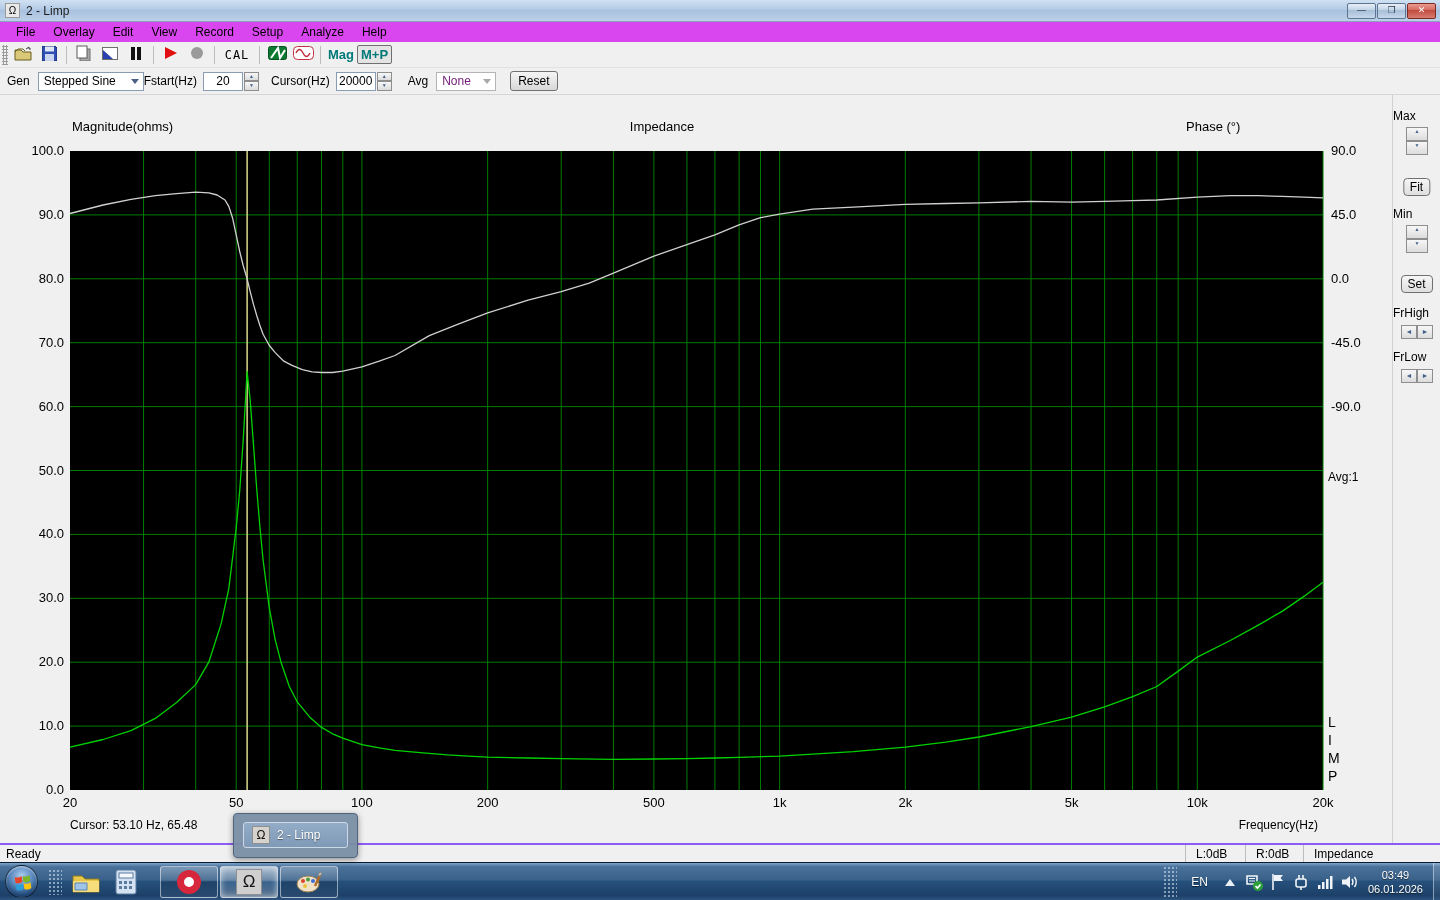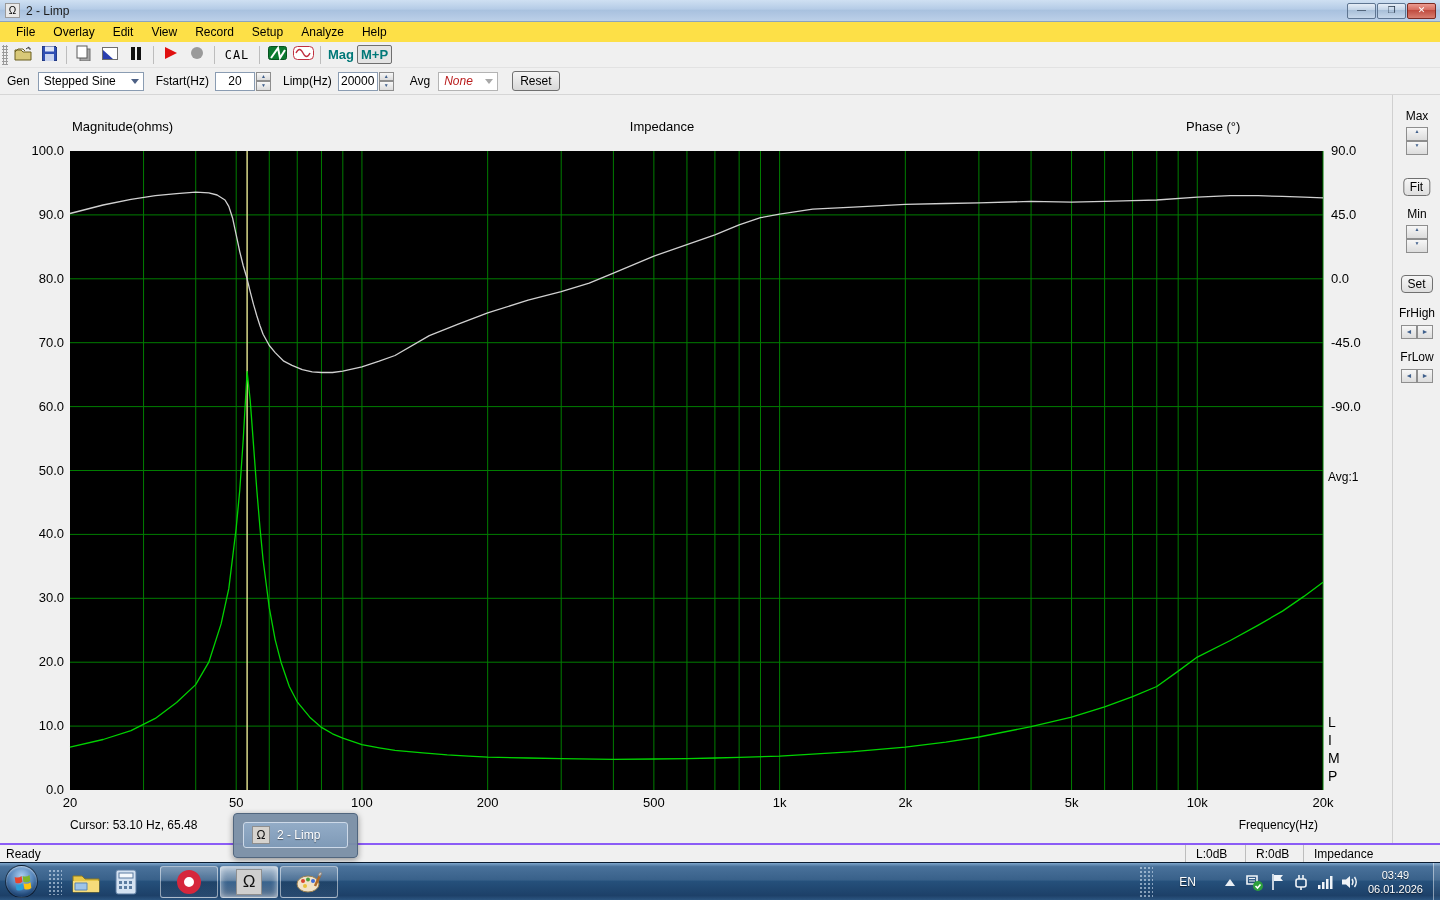--- a/index.html
+++ b/index.html
@@ -14,21 +14,21 @@
   .app-icon { width:15px; height:15px; margin:0 6px 0 5px; background:#e9e9e9;
     border:1px solid #9a9a9a; font-size:10px; line-height:13px; text-align:center; }
   .win-title { font-size:12px; color:#1c1c1c; }
   .caption-btns { position:absolute; right:4px; top:3px; display:flex; gap:1px; }
   .cap-btn { width:29px; height:16px; border:1px solid #5e7591; border-radius:2px;
     background:linear-gradient(#e6eef7,#c0d2e6 45%,#a8bfd8 46%,#c6d7ea);
     font-size:9px; line-height:13px; text-align:center; color:#1f2f42; }
   .cap-btn.close { background:linear-gradient(#eb9a90,#d4685c 45%,#c04c40 46%,#d87d70); border-color:#7c2a22; color:#fff; }
 
   
-  .menubar { position:absolute; left:0; top:22px; width:1440px; height:20px; background:#fde047;
+  .menubar { position:absolute; left:0; top:22px; width:1440px; height:20px; background:#d946ef;
     display:flex; align-items:center; padding-left:7px; }
   .menu-item { padding:2px 9px; font-size:12px; }
 
   
   .toolbar { position:absolute; left:0; top:42px; width:1440px; height:26px; background:#f0f0f0;
     display:flex; align-items:center; border-bottom:1px solid #e2e2e2; }
   .grip { width:6px; height:20px; margin:0 2px;
     background-image:radial-gradient(circle,#9a9a9a 1px,transparent 1.2px); background-size:3px 3px; }
   .tbtn { width:26px; height:22px; display:flex; align-items:center; justify-content:center; }
   .tsep { width:1px; height:18px; background:#bdbdbd; margin:0 4px; }
@@ -37,42 +37,42 @@
   .t-pressed { border:1px solid #6f6f6f; border-radius:2px; background:#e4e4e4; padding:1px 3px; }
 
   
   .ctrlbar { position:absolute; left:0; top:68px; width:1440px; height:27px; background:#f0f0f0;
     display:flex; align-items:center; border-bottom:1px solid #d6d6d6; }
   .lbl { font-size:12px; }
   .combo { height:19px; background:#fff; border:1px solid #8a9cb2; display:flex; align-items:center;
     font-size:12px; padding-left:5px; position:relative; }
   .combo .arrow { position:absolute; right:4px; top:6px; width:0; height:0;
     border-left:4px solid transparent; border-right:4px solid transparent; border-top:5px solid #4d6185; }
-  .combo.disabled { color:#b91c1c; border-color:#b4b4b4;font-style:italic; }
+  .combo.disabled { color:#701a75; border-color:#b4b4b4; }
   .combo.disabled .arrow { border-top-color:#a8a8a8; }
   .spinbox { height:19px; display:flex; }
   .spin-edit { width:40px; height:19px; background:#fff; border:1px solid #8a9cb2; text-align:center;
     font-size:12px; line-height:17px; }
   .updown-sm { width:15px; display:flex; flex-direction:column; margin-left:1px; }
   .ud-b { flex:1; border:1px solid #8e8e8e; background:linear-gradient(#f7f7f7,#dcdcdc);
     font-size:5px; line-height:7px; text-align:center; color:#40608c; }
   .push-btn { height:20px; padding:0 7px; border:1px solid #707070; border-radius:3px;
     background:linear-gradient(#f4f4f4,#e8e8e8 45%,#d8d8d8); font-size:12px; line-height:18px; }
 
   
   .chart-area { position:absolute; left:0; top:95px; width:1392px; height:748px; background:#f0f0f0; }
   .chart-svg { position:absolute; left:0; top:0; }
   .axis-title { position:absolute; font-size:13px; color:#000; }
   .chart-note { position:absolute; font-size:12px; color:#000; }
   .limp-mark { position:absolute; font-size:14px; line-height:18px; color:#000; }
 
   
   .side-panel { position:absolute; left:1392px; top:95px; width:48px; height:748px; background:#f0f0f0;
     border-left:1px solid #d0d0d0; }
-  .sp-label { position:absolute; width:48px; text-align:center; font-size:12px; }
+  .sp-label { position:absolute; width:48px; text-align:left; font-size:12px; }
   .sp-updown { position:absolute; left:13px; width:22px; }
   .sp-updown .ud-b { height:14px; }
   .sp-btn { position:absolute; left:50%; transform:translateX(-50%); padding:1px 6px; font-size:12px;
     border:1px solid #707070; border-radius:4px; background:linear-gradient(#f6f6f6,#dedede); }
   .lr-pair { position:absolute; left:8px; display:flex; }
   .lr-b { width:16px; height:14px; border:1px solid #8e8e8e; background:linear-gradient(#f7f7f7,#dcdcdc);
     font-size:7px; line-height:12px; text-align:center; color:#40608c; }
 
   
   .statusbar { position:absolute; left:0; top:843px; width:1440px; height:19px; background:#f0f0f0;
@@ -226,29 +226,29 @@
     <div class="t-text">Mag</div>
     <div class="t-text t-pressed">M+P</div>
   </div>
 
   <div class="ctrlbar">
     <span class="lbl" style="margin-left:7px">Gen</span>
     <div class="combo" style="width:106px; margin-left:8px">
       <span>Stepped Sine</span>
       <span class="arrow"></span>
     </div>
-    <span class="lbl" style="margin-left:12px">Fstart(Hz)</span>
+    <span class="lbl" style="">Fstart(Hz)</span>
     <div class="spinbox" style="margin-left:6px">
       <div class="spin-edit">20</div>
       <div class="updown-sm">
         <div class="ud-b">▲</div>
         <div class="ud-b">▼</div>
       </div>
     </div>
-    <span class="lbl" style="margin-left:12px">Limp(Hz)</span>
+    <span class="lbl" style="margin-left:12px">Cursor(Hz)</span>
     <div class="spinbox" style="margin-left:6px">
       <div class="spin-edit">20000</div>
       <div class="updown-sm">
         <div class="ud-b">▲</div>
         <div class="ud-b">▼</div>
       </div>
     </div>
     <span class="lbl" style="margin-left:16px">Avg</span>
     <div class="combo disabled" style="width:60px; margin-left:8px">
       <span>None</span>
@@ -425,21 +425,21 @@
           <circle cx="13" cy="9.5" r="2" fill="#4a9e3c"></circle>
         <circle cx="18" cy="11" r="2" fill="#3c6ad8"></circle>
           <circle cx="10" cy="16" r="2" fill="#e8c03a"></circle>
         <path d="M20 16 L26 3" stroke="#b06a28" stroke-width="2.5"></path>
         <path d="M25 2 l2 1.2 -2 3 -2 -1.2 z" fill="#c8c8c8" stroke="#888"></path>
       </svg>
     </div>
 
     <div class="tray">
       <div class="tb-grip" style="height:32px"></div>
-      <span class="tray-text" style="margin:0 22px">EN</span>
+      <span class="tray-text" style="margin:0 10px">EN</span>
       <div class="tray-ico">
         <svg width="10" height="7">
             <polygon points="5,0 10,7 0,7" fill="#e8eef4"></polygon>
           </svg>
       </div>
       <div class="tray-ico">
         <svg width="20" height="20">
           <path d="M3 4 h10 v8 h-10 z" fill="none" stroke="#f0f4f8" stroke-width="1.6"></path>
           <path d="M5 6.5 h6 M5 9 h6" stroke="#f0f4f8"></path>
           <circle cx="14" cy="14" r="5" fill="#2da03c"></circle>

